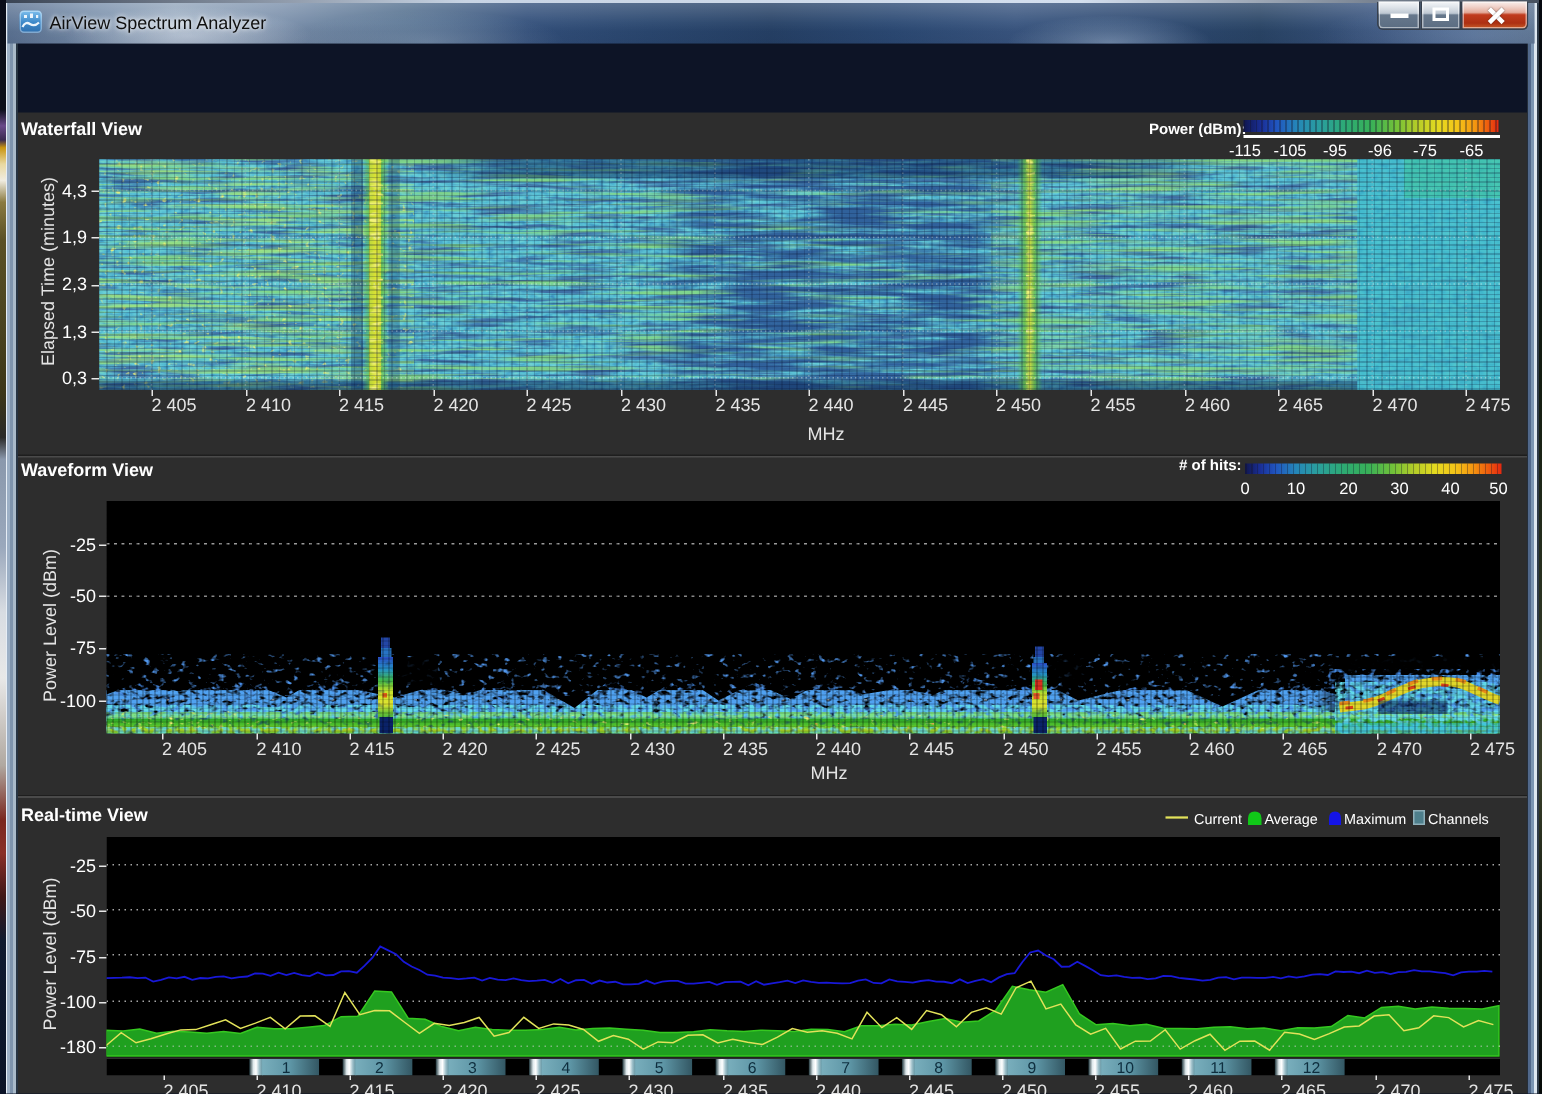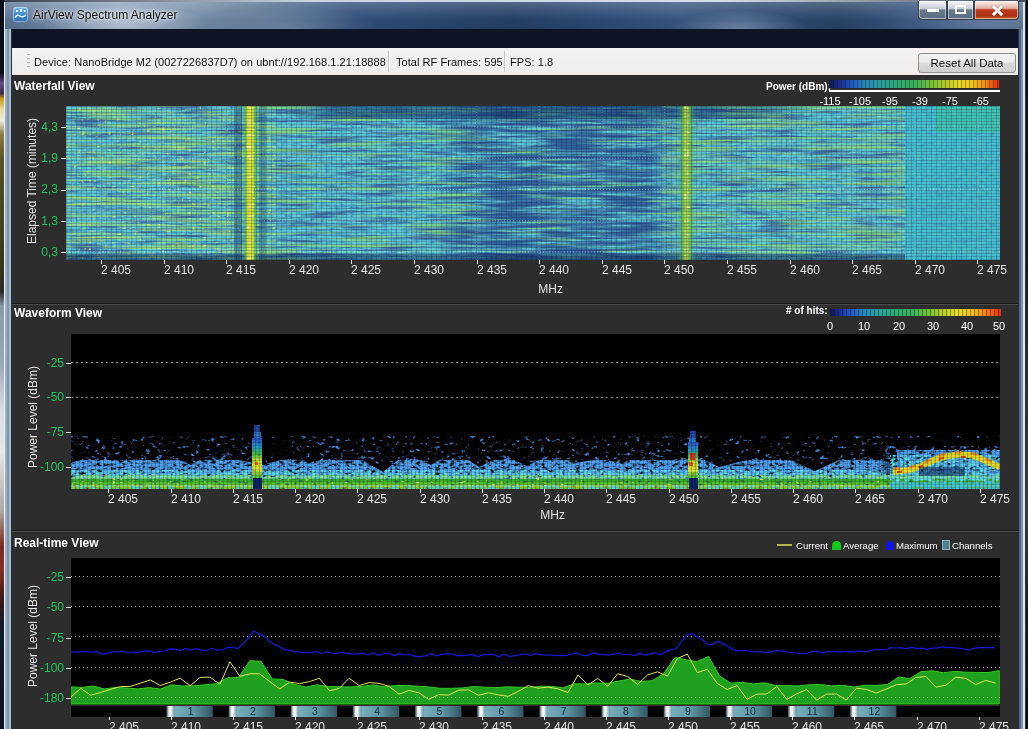--- a/index.html
+++ b/index.html
@@ -34,21 +34,21 @@
 
 #toolbar{left:12px;top:48px;width:1006px;height:27px;background:linear-gradient(#f4f3f1,#eeedeb);font-size:11px;letter-spacing:0.05px;color:#111}
 .grip{position:absolute;left:15px;top:5px;width:3px;height:17px;background:repeating-linear-gradient(#fff 0 1px,#b8b8b8 1px 2px,transparent 2px 4px)}
 .tsep{position:absolute;top:3px;width:2px;height:21px;background:linear-gradient(90deg,#c6c5c3 0 1px,#fff 1px 2px)}
 #resetbtn{position:absolute;left:906px;top:5px;width:98px;height:20px;border:1px solid #8e8f8f;border-radius:3px;background:linear-gradient(#f2f2f2,#ebebeb 45%,#dbdbdb 50%,#cfcfcf);font-size:11.5px;letter-spacing:0;color:#111;text-align:center;line-height:19px}
 
 #client{left:12px;top:75px;width:1006px;height:654px;background:#2d2d2d}
 .sect{position:absolute;font-size:12px;font-weight:bold;color:#fff}
 .sep{position:absolute;left:0;width:1006px;height:2px;background:linear-gradient(#1e1e1e 0 1px,#4a4a4a 1px 2px)}
 .xlab{position:absolute;width:60px;text-align:right;font-size:12px;color:#e4e4e4}
-.ylab{position:absolute;width:40px;text-align:right;font-size:12px;color:#22c55e}
+.ylab{position:absolute;width:40px;text-align:right;font-size:12px;color:#ffffff}
 .rot{position:absolute;font-size:12px;color:#e4e4e4;transform:rotate(-90deg);transform-origin:center;white-space:nowrap}
 .tickv{position:absolute;width:1px;height:4px;background:#e8e8e8}
 .tickh{position:absolute;width:5px;height:1px;background:#e8e8e8}
 .leglab{position:absolute;font-size:11px;color:#fff}
 .legsm{position:absolute;width:30px;text-align:center;font-size:11px;color:#fff}
 #wfleg{position:absolute;left:829px;top:80px;width:170px;height:8px;background:linear-gradient(90deg,#10164e 0%,#1a2f96 7%,#2055c0 13%,#2587b8 21%,#2a9e9e 30%,#2daa74 40%,#38b058 50%,#74c238 60%,#b4cc28 68%,#e4da20 76%,#f4c418 84%,#f49410 91%,#ee5a0e 96%,#e42810 100%)}
 #hitleg{position:absolute;left:830px;top:309px;width:171px;height:7px;background:linear-gradient(90deg,#10164e 0%,#1a2f96 6%,#2055c0 12%,#2587b8 20%,#2a9e9e 28%,#2daa74 38%,#38b058 48%,#74c238 58%,#b4cc28 66%,#e4da20 74%,#f4c418 82%,#f49410 89%,#ee5a0e 95%,#e42810 100%)}
 .stripes{position:absolute;left:0;top:0;width:100%;height:100%;background:repeating-linear-gradient(90deg,rgba(20,20,40,.35) 0 1px,rgba(255,255,255,0) 1px 4px)}
 </style></head>
 <body>
@@ -76,29 +76,20 @@
     </div>
 <div id="cmax" class="abs cap">
       <div class="hi"></div>
       <div class="glyph" style="left:7px;top:4px;width:11px;height:9px;border:2px solid #fff"></div>
     </div>
 <div id="cclose" class="abs cap">
       <div class="hi"></div>
  <div class="glyph" style="left:16px;top:8px;width:13px;height:3px;background:#fff;transform:rotate(45deg);box-shadow:0 0 1px rgba(0,0,0,.6)"></div>
  <div class="glyph" style="left:16px;top:8px;width:13px;height:3px;background:#fff;transform:rotate(-45deg);box-shadow:0 0 1px rgba(0,0,0,.6)"></div>
     </div>
-<div id="toolbar" class="abs">
- <div class="grip"></div>
- <div class="abs" style="left:22px;top:8px">Device: NanoBridge M2 (0027226837D7) on ubnt://192.168.1.21:18888</div>
- <div class="tsep" style="left:376px"></div>
- <div class="abs" style="left:384px;top:8px">Total RF Frames: 595</div>
- <div class="tsep" style="left:492px"></div>
- <div class="abs" style="left:498px;top:8px">FPS: 1.8</div>
- <div id="resetbtn">Reset All Data</div>
-</div>
 <div id="client" class="abs"></div>
 
 <div class="tickh" style="left:61px;top:127px"></div>
 <div class="tickh" style="left:61px;top:158px"></div>
 <div class="tickh" style="left:61px;top:190px"></div>
 <div class="tickh" style="left:61px;top:221px"></div>
 <div class="tickh" style="left:61px;top:252px"></div>
 <div class="tickh" style="left:66px;top:363px"></div>
 <div class="tickh" style="left:66px;top:397px"></div>
 <div class="tickh" style="left:66px;top:432px"></div>
@@ -110,21 +101,21 @@
 <div class="tickh" style="left:66px;top:698px"></div>
 <div class="sect" style="left:14px;top:79px">Waterfall View</div>
 <div class="leglab" style="left:766px;top:81px;font-size:10px;font-weight:bold">Power (dBm):</div>
 <div id="wfleg">
       <div class="stripes"></div>
     </div>
 <div class="abs" style="left:829px;top:90px;width:171px;height:2px;background:#fff"></div>
 <div class="legsm" style="left:815px;top:95px">-115</div>
 <div class="legsm" style="left:845px;top:95px">-105</div>
 <div class="legsm" style="left:875px;top:95px">-95</div>
-<div class="legsm" style="left:905px;top:95px">-39</div>
+<div class="legsm" style="left:905px;top:95px">-96</div>
 <div class="legsm" style="left:935px;top:95px">-75</div>
 <div class="legsm" style="left:966px;top:95px">-65</div>
 <svg class="abs" style="left:66px;top:106px" width="934" height="154" viewBox="0 0 934 154">
 <defs>
 <filter id="fbase" x="0" y="0" width="100%" height="100%">
  <feTurbulence type="fractalNoise" baseFrequency="0.19 0.33" numOctaves="2" seed="11" stitchTiles="stitch"></feTurbulence>
  <feColorMatrix type="matrix" values="0 1 0 0 0  0 1 0 0 0  0 1 0 0 0  0 0 0 0 1"></feColorMatrix>
  <feComponentTransfer>
    <feFuncR type="table" tableValues="0.04 0.06 0.09 0.12 0.16 0.20"></feFuncR>
    <feFuncG type="table" tableValues="0.20 0.36 0.50 0.58 0.64 0.68"></feFuncG>

